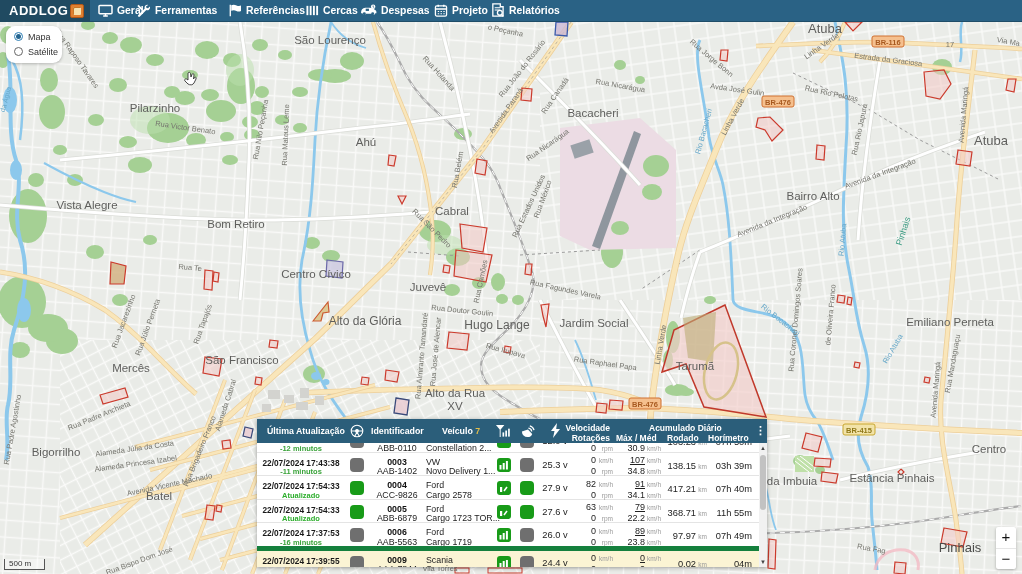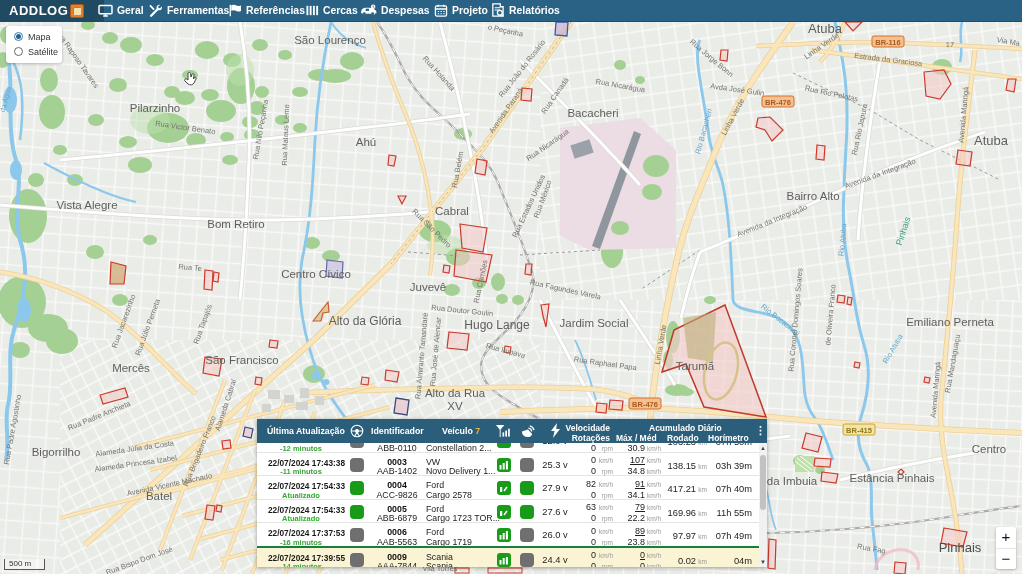--- a/index.html
+++ b/index.html
@@ -2,52 +2,52 @@
 <html><head>
 <meta charset="utf-8">
 <style>
 * { margin:0; padding:0; box-sizing:border-box; }
 html,body { width:1022px; height:574px; overflow:hidden; font-family:"Liberation Sans",sans-serif; }
 #app { position:relative; width:1022px; height:574px; background:#ecedea; }
 #map { position:absolute; left:0; top:0; }
 
 
 #nav { position:absolute; left:0; top:0; width:1022px; height:22px; background:#2a6285; border-bottom:1px solid #1f4d68; z-index:50; }
-#nav .logo { position:absolute; left:0; top:0; width:104px; height:22px; background:#204a61; color:#fff; font-weight:bold; font-size:13px; letter-spacing:0.5px; line-height:21px; padding-left:9px; }
+#nav .logo { position:absolute; left:0; top:0; width:90px; height:22px; background:#204a61; color:#fff; font-weight:bold; font-size:13px; letter-spacing:0.5px; line-height:21px; padding-left:9px; }
 #nav .logoicon { position:absolute; left:70px; top:4px; width:14px; height:14px; background:#e08030; border:1px solid #b05818; border-radius:2px; }
 #nav .logoicon:after { content:""; position:absolute; left:2px; top:2px; width:8px; height:8px; background:#f6e2b0; border-radius:1px; box-shadow:inset 1px 1px 0 #c87828; }
 .mitem { position:absolute; top:0; height:22px; color:#fff; font-weight:bold; font-size:10.4px; line-height:22px; white-space:nowrap; }
 .mitem svg { vertical-align:-3px; margin-right:4px; }
 #acct { position:absolute; right:8px; top:0; height:22px; color:#fff; font-size:9.8px; line-height:22px; }
 #acct svg { vertical-align:-3px; margin-right:4px; }
 
 
-#mtype { position:absolute; left:6px; top:26px; width:56px; height:37px; background:#fff; border-radius:3px; box-shadow:0 1px 3px rgba(0,0,0,.25); z-index:40; font-size:9px; color:#333; padding:5px 0 0 8px; }
+#mtype { position:absolute; left:6px; top:26px; width:56px; height:37px; background:#fff; border-radius:9px; box-shadow:0 1px 3px rgba(0,0,0,.25); z-index:40; font-size:9px; color:#333; padding:5px 0 0 8px; }
 #mtype .row { height:13px; line-height:13px; margin-bottom:2px; }
 .radio { display:inline-block; width:9px; height:9px; border:1px solid #666; border-radius:50%; vertical-align:-1px; margin-right:5px; background:#fff; }
 .radio.on { border-color:#2f7fb5; position:relative; }
 .radio.on:after { content:""; position:absolute; left:1px; top:1px; width:5px; height:5px; background:#23648f; border-radius:50%; }
 
 
 #scale { position:absolute; left:4px; top:559px; width:41px; height:11px; border:1px solid #555; border-top:none; background:rgba(255,255,255,.45); font-size:8px; color:#333; line-height:10px; padding-left:4px; z-index:40; }
 
 
 #zoomctl { position:absolute; left:996px; top:527px; width:20px; height:42px; background:#fff; border-radius:2px; box-shadow:0 1px 3px rgba(0,0,0,.3); z-index:40; }
 #zoomctl .zb { width:20px; height:21px; text-align:center; font-size:15px; color:#111; line-height:20px; }
 #zoomctl .zb+.zb { border-top:1px solid #e6e6e6; }
 
 
 #panel { position:absolute; left:257px; top:419px; width:510px; height:148px; background:#fff; z-index:45; box-shadow:0 1px 4px rgba(0,0,0,.35); border-bottom:1px solid #8a8a7a; font-size:11px; }
 #phead { position:absolute; left:0; top:0; width:510px; height:24px; background:#2b5e7a; color:#fff; }
 #phead .h { position:absolute; font-weight:bold; font-size:8.8px; white-space:nowrap; }
 #phead svg { position:absolute; }
 #rows { position:absolute; left:0; top:24px; width:502px; height:124px; overflow:hidden; background:#fff; }
 .trow { position:absolute; left:0; width:502px; height:23.5px; border-bottom:1px solid #e4e4e4; background:#fff; }
-.trow.sel { background:#fbf4d4; border-top:2px solid #15803d; }
-.ts { position:absolute; left:0; top:5px; width:88px; text-align:right; font-weight:bold; font-size:8.3px; color:#1a1a1a; white-space:nowrap; }
+.trow.sel { background:#fbf4d4; border-top:5px solid #15803d; }
+.ts { position:absolute; left:0; top:5px; width:88px; text-align:center; font-weight:bold; font-size:8.3px; color:#1a1a1a; white-space:nowrap; }
 .mins { position:absolute; left:0; top:14.5px; width:88px; text-align:center; font-size:7.5px; color:#3aa33a; font-weight:bold; }
 .sq { position:absolute; width:14px; height:14px; border-radius:4px; top:5px; }
 .sq.g1 { left:93px; }
 .sq.g2 { left:263px; }
 .gray { background:#6f6f6f; }
 .green { background:#189b18; }
 .idt { position:absolute; left:110px; top:4px; width:60px; text-align:center; font-weight:bold; font-size:8.8px; color:#111; }
 .idb { position:absolute; left:106px; top:13.5px; width:68px; text-align:center; font-size:8.8px; color:#222; }
 .veh { position:absolute; left:169px; top:4px; width:90px; font-size:8.8px; color:#222; white-space:nowrap; }
 .vehb { position:absolute; left:169px; top:13.5px; width:95px; font-size:8.8px; color:#222; white-space:nowrap; overflow:hidden; }
@@ -438,21 +438,21 @@
         <path d="M6,1 C7,0 8,0 8.5,1.5 L9,5 L10,2.5 C10.5,1 12,1.5 12,3 L11.5,7 L12.5,5.5 C13.5,4.5 14.5,5.5 14,7 L12,11 C11,13 8,13.5 6,12 L3,9 C2,8 3,6.5 4.5,7 L6,8 Z" fill="#fff" stroke="#333" stroke-width="0.9"></path>
       </g>
 </svg>
 
 <div id="nav">
   <div class="logo">ADDLOG<span class="logoicon"></span></div>
   <div class="mitem" style="left:98px;"><svg width="15" height="13" viewBox="0 0 16 14" fill="none" stroke="#fff" stroke-width="1.6">
           <rect x="1" y="1.5" width="14" height="9" rx="1"></rect>
           <path d="M5.5 13h5M8 10.5V13"></path>
         </svg>Geral</div>
-  <div class="mitem" style="left:148px;"><svg width="15" height="13" viewBox="0 0 16 16" fill="#fff">
+  <div class="mitem" style="left:136px;"><svg width="15" height="13" viewBox="0 0 16 16" fill="#fff">
           <path d="M2 1l5 5-1.6 1.6-5-5zM13.9 1.2a3.4 3.4 0 0 0-4.4 4.3L1.6 13.4a1.4 1.4 0 0 0 2 2l7.9-7.9a3.4 3.4 0 0 0 4.3-4.4l-2.2 2.2-1.9-.5-.5-1.9z"></path>
         </svg>Ferramentas</div>
   <div class="mitem" style="left:227px;"><svg width="15" height="13" viewBox="0 0 16 16" fill="#fff">
           <path d="M2 1h1.6v14H2zM4 1.5c2-1 4.5-.8 6.5.2s4 .9 5.5.2v6.8c-1.8.9-3.8.8-5.7-.2-1.9-.9-4.3-1-6.3-.1z"></path>
         </svg>Referências</div>
   <div class="mitem" style="left:306px;"><svg width="13" height="13" viewBox="0 0 14 14" fill="#fff">
           <rect x="0.5" y="2" width="2" height="10"></rect>
           <rect x="4" y="2" width="2" height="10"></rect>
           <rect x="7.5" y="2" width="2" height="10"></rect>
           <rect x="11" y="2" width="2" height="10"></rect>
@@ -601,21 +601,21 @@
       <div class="sq g2 green"></div>
       <div class="volt">27.6 v</div>
       <div class="v1">63</div>
           <div class="u1">km/h</div>
       <div class="v2">0</div>
           <div class="u2">rpm</div>
       <div class="m1">79</div>
           <div class="w1">km/h</div>
       <div class="m2">22.2</div>
           <div class="w2">km/h</div>
-      <div class="rod">169.96</div>
+      <div class="rod">368.71</div>
           <div class="rku">km</div>
       <div class="hor">11h 55m</div>
     </div>
     <div class="trow" style="top:80px;">
       <div class="ts">22/07/2024 17:37:53</div>
       <div class="mins">-16 minutos</div>
       <div class="sq g1 gray"></div>
       <div class="idt">0006</div>
           <div class="idb">AAB-5563</div>
       <div class="veh">Ford</div>

